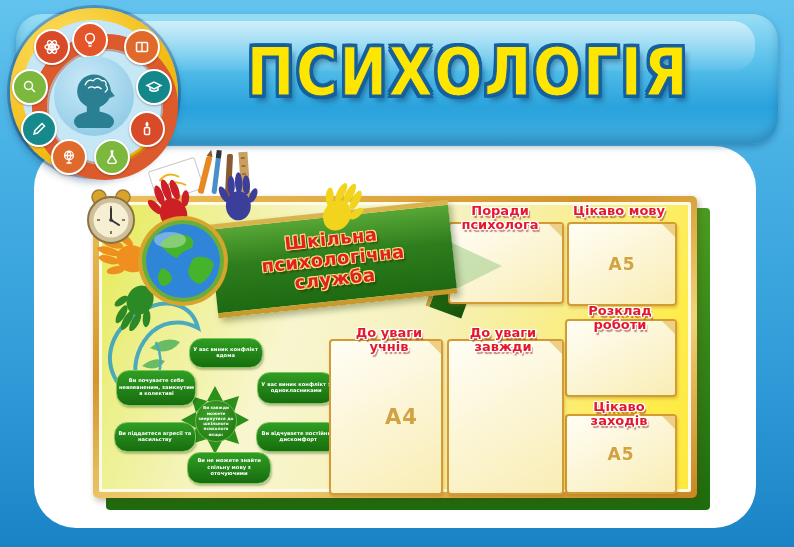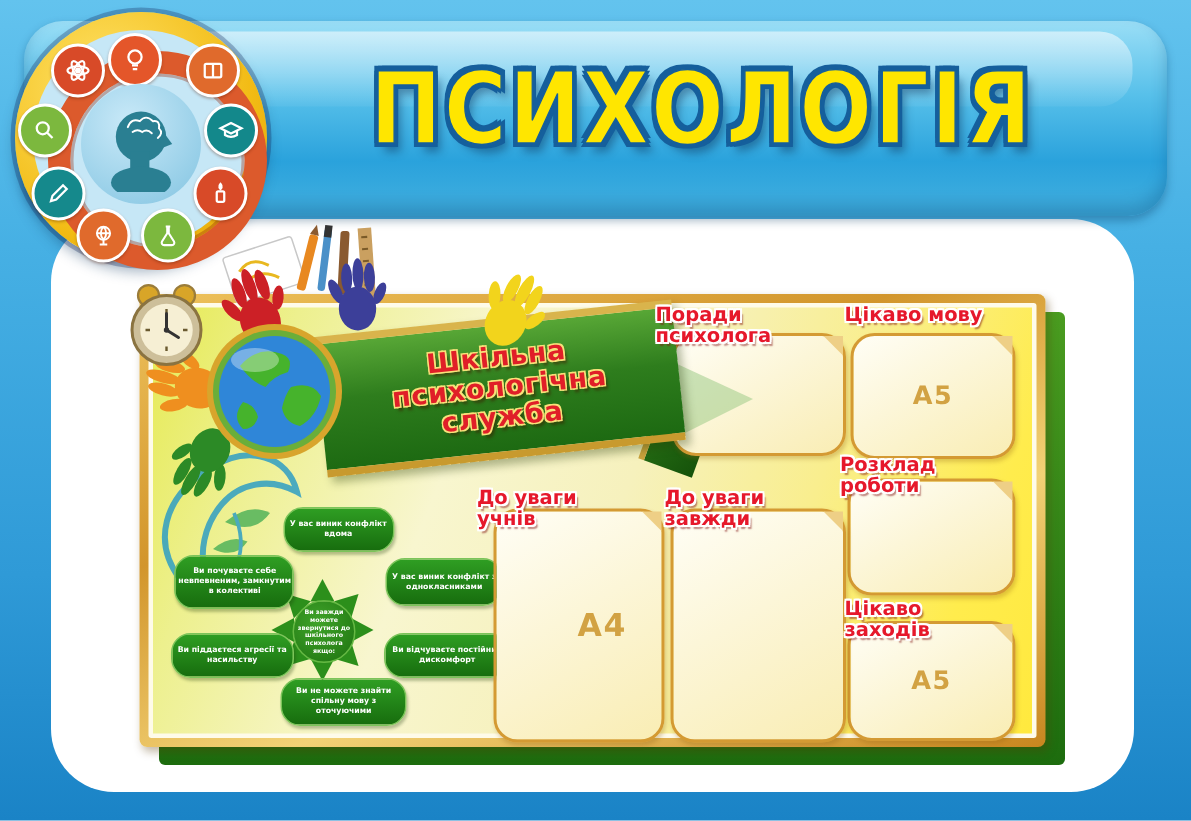--- a/index.html
+++ b/index.html
@@ -47,32 +47,32 @@
   .ribbon{left:213px;top:212px;width:240px;height:84px;transform:rotate(-6deg);z-index:30;
     background:linear-gradient(180deg,#58a736 0%,#2e7d1d 45%,#1d6a12 100%);
     border-top:5px solid #d9b44c;border-bottom:5px solid #c89a2e;
     display:flex;flex-direction:column;align-items:center;justify-content:center;
     box-shadow:3px 4px 6px rgba(40,60,10,.35);}
   .ribbon div{font-size:18px;font-weight:bold;color:#e01f28;line-height:1.12;letter-spacing:.5px;
     text-shadow:-1px -1px 0 #f8e27a,1px -1px 0 #f8e27a,-1px 1px 0 #f8e27a,1px 1px 0 #f8e27a,2px 3px 2px rgba(60,30,0,.55);}
   .ribbon-fold{left:436px;top:246px;width:34px;height:68px;transform:rotate(20deg);z-index:20;
     background:linear-gradient(120deg,#2f7d1a,#15520a);border-left:4px solid #caa33c;}
   
-  .pocket{position:absolute;z-index:25;border:2px solid #d49a33;border-radius:16px;
+  .pocket{position:absolute;z-index:25;border:2px solid #d49a33;border-radius:4px;
     background:linear-gradient(150deg,#fffef6 0%,#fcf6d8 45%,#f9edb4 100%);
     box-shadow:1px 2px 3px rgba(150,100,20,.3);display:flex;align-items:center;justify-content:center;}
   .pocket::before{content:'';position:absolute;top:0;right:0;width:0;height:0;
     border-top:13px solid #eecf86;border-left:13px solid transparent;}
   .size-label{color:#d2a243;font-weight:bold;font-size:17px;letter-spacing:1px;}
   .size-label.big{font-size:21px;margin-left:31px;}
   .curl{position:absolute;left:0;top:18px;width:0;height:0;border-left:52px solid rgba(150,200,130,.5);
     border-top:24px solid transparent;border-bottom:26px solid transparent;}
   
   .hdr{position:absolute;z-index:40;color:#e6182b;font-weight:bold;font-size:13px;line-height:1.05;
-    text-align:left;
+    text-align:center;
     text-shadow:-1.2px -1.2px 0 #fff,1.2px -1.2px 0 #fff,-1.2px 1.2px 0 #fff,1.2px 1.2px 0 #fff,
       0 -1.2px 0 #fff,0 1.2px 0 #fff,-1.2px 0 0 #fff,1.2px 0 0 #fff,2px 2.5px 1px rgba(130,20,20,.5);}
   
   .sun{left:180px;top:385px;width:70px;height:70px;z-index:15;}
   .ray{position:absolute;left:50%;top:50%;width:0;height:0;border-left:8px solid transparent;
     border-right:8px solid transparent;border-bottom:15px solid #2c8f1b;margin-left:-8px;margin-top:-34px;
     transform-origin:8px 34px;}
   .sun-core{position:absolute;left:50%;top:50%;width:40px;height:40px;margin:-20px 0 0 -20px;border-radius:50%;
     background:radial-gradient(circle at 40% 35%,#3fa329,#1d7210);border:1px solid #66b944;
     display:flex;align-items:center;justify-content:center;overflow:hidden;}
@@ -169,21 +169,21 @@
   <span class="size-label big">А4</span>
 </div>
 <div class="pocket" style="left:447px;top:339px;width:113px;height:152px">
   <span class="size-label"></span>
 </div>
 
 <div class="hdr" style="left:437px;top:204px;width:126px">Поради психолога</div>
 <div class="hdr" style="left:563px;top:204px;width:112px">Цікаво мову</div>
 <div class="hdr" style="left:560px;top:304px;width:120px">Розклад роботи</div>
 <div class="hdr" style="left:563px;top:400px;width:112px">Цікаво заходів</div>
-<div class="hdr" style="left:318px;top:326px;width:108px">До уваги учнів</div>
+<div class="hdr" style="left:335px;top:326px;width:108px">До уваги учнів</div>
 <div class="hdr" style="left:443px;top:326px;width:120px">До уваги завжди</div>
 
 <div class="abs ribbon">
   <div>Шкільна</div>
   <div>психологічна</div>
   <div>служба</div>
 </div>
 
 <svg class="abs deco" style="left:136px;top:214px;z-index:34" width="94" height="94" viewBox="0 0 94 94">
   <circle cx="47" cy="47" r="45" fill="#d8a52c"></circle>

